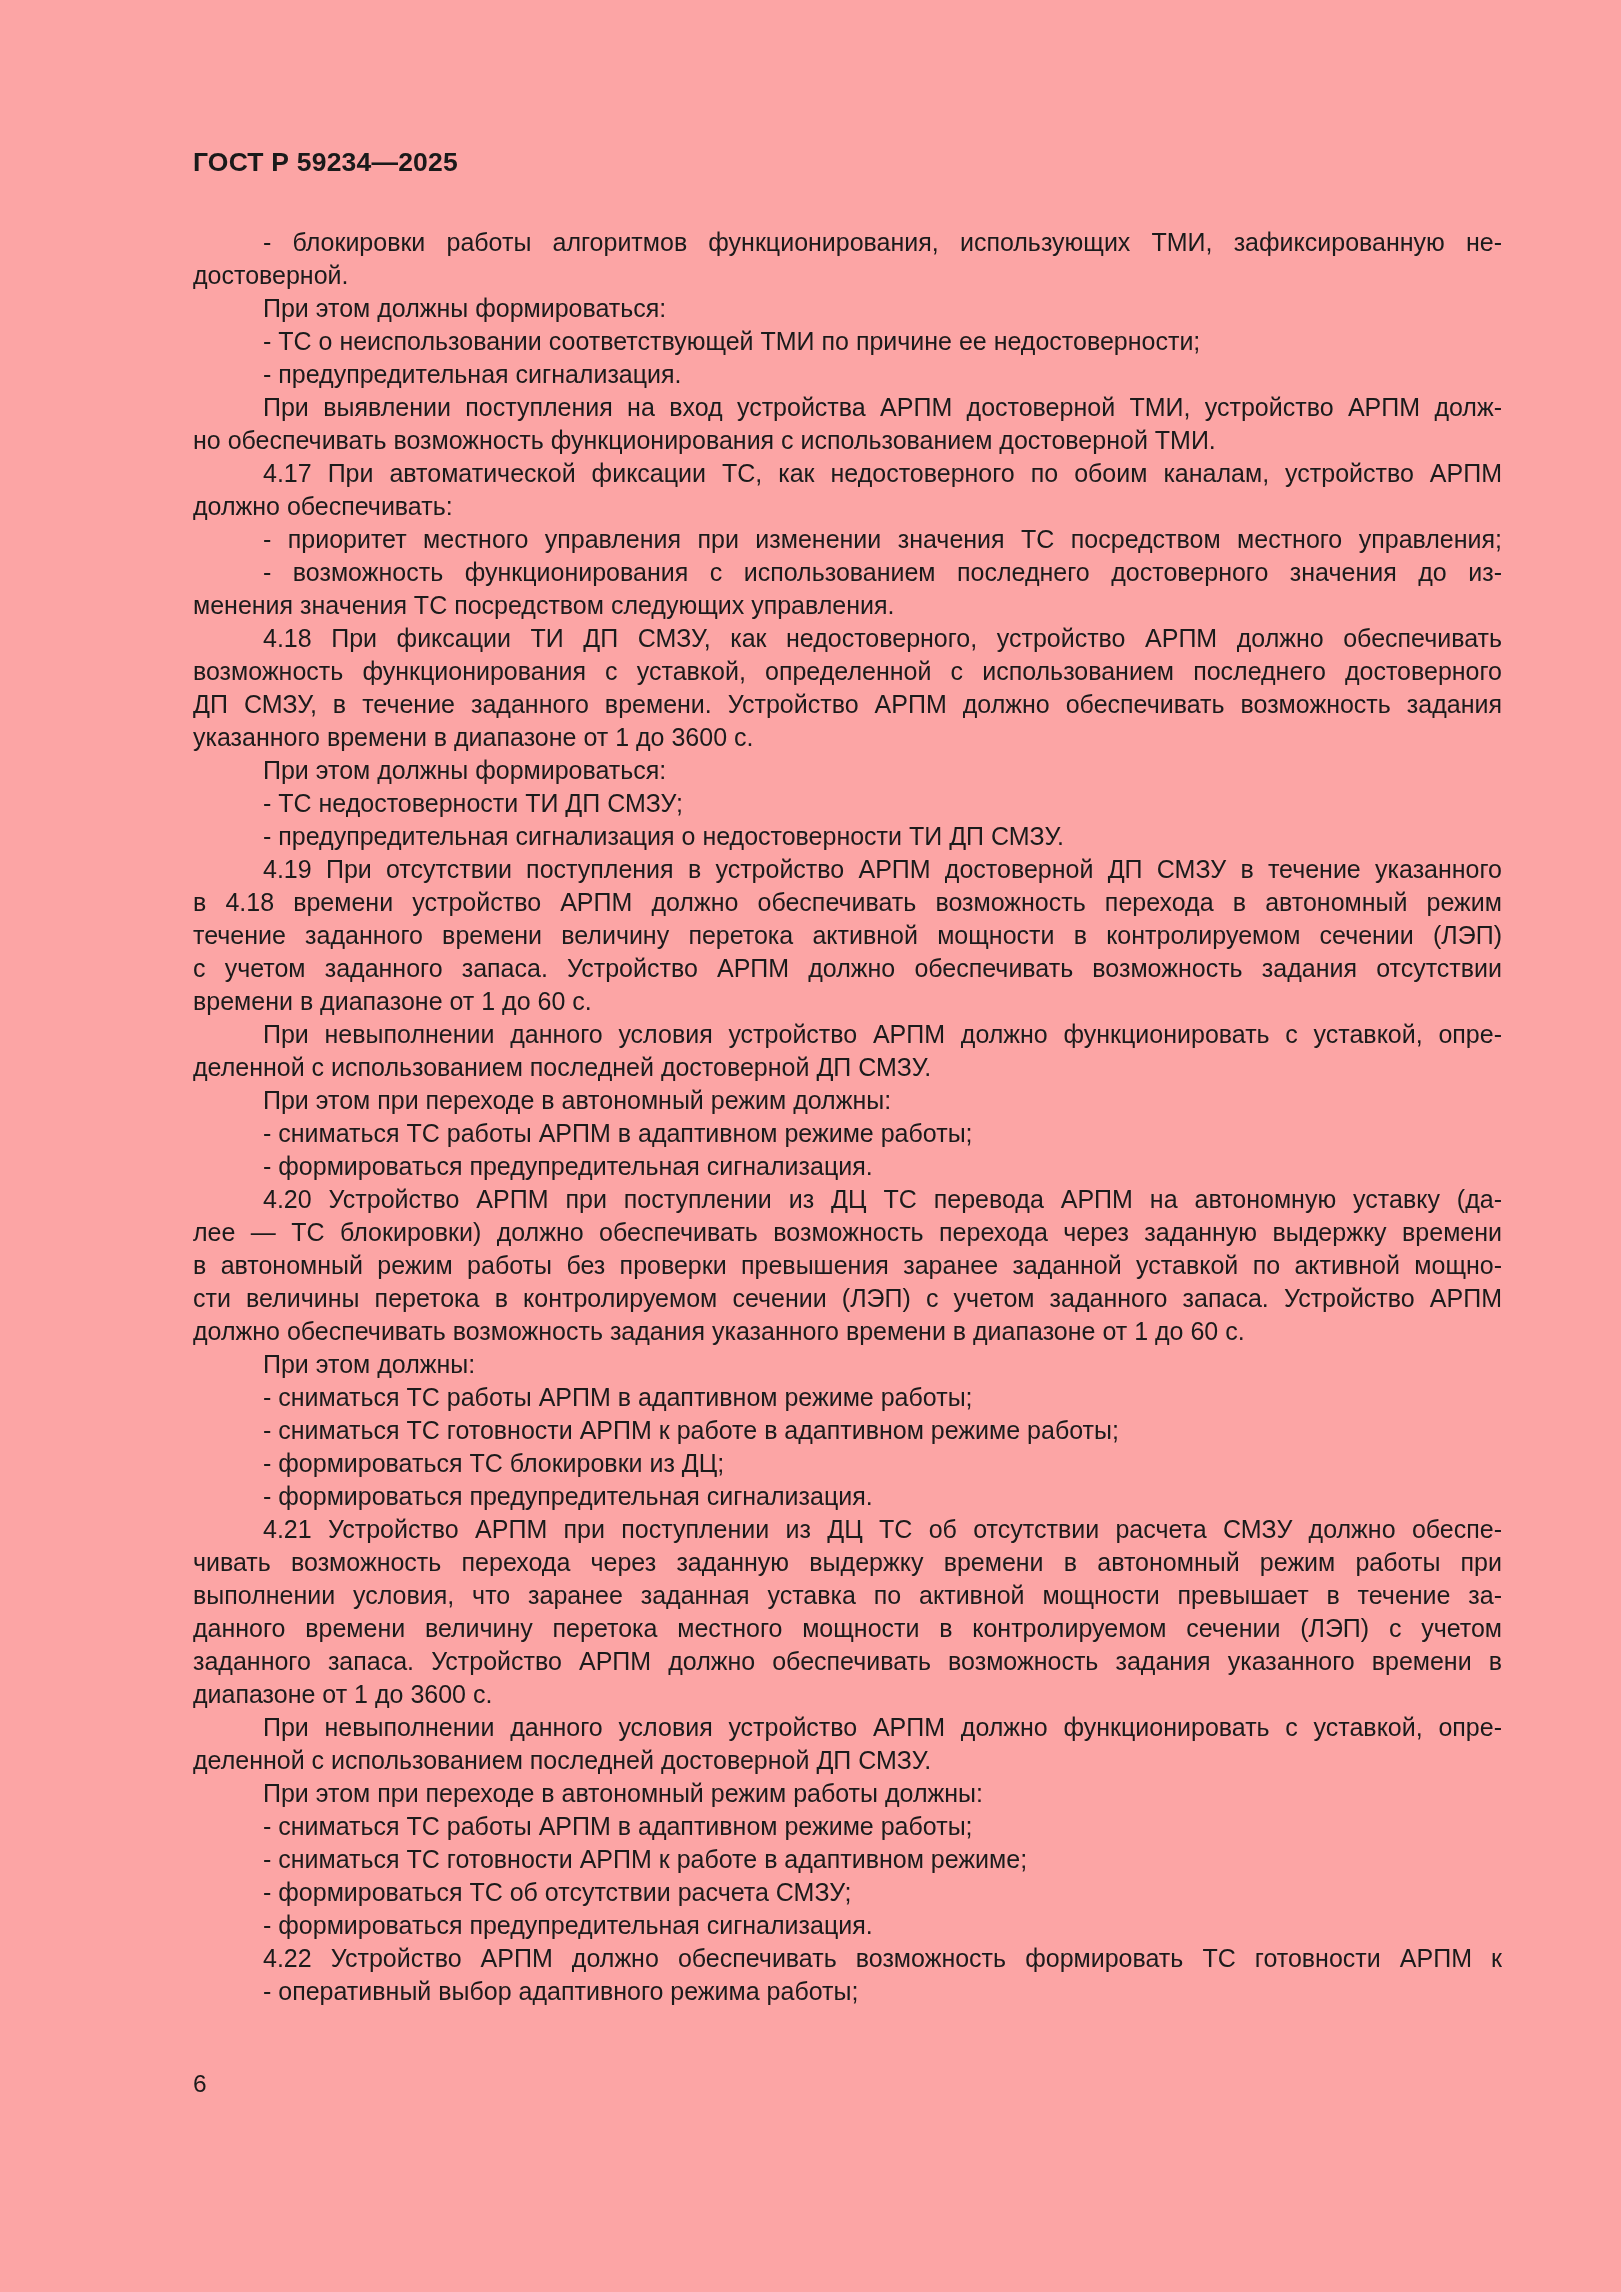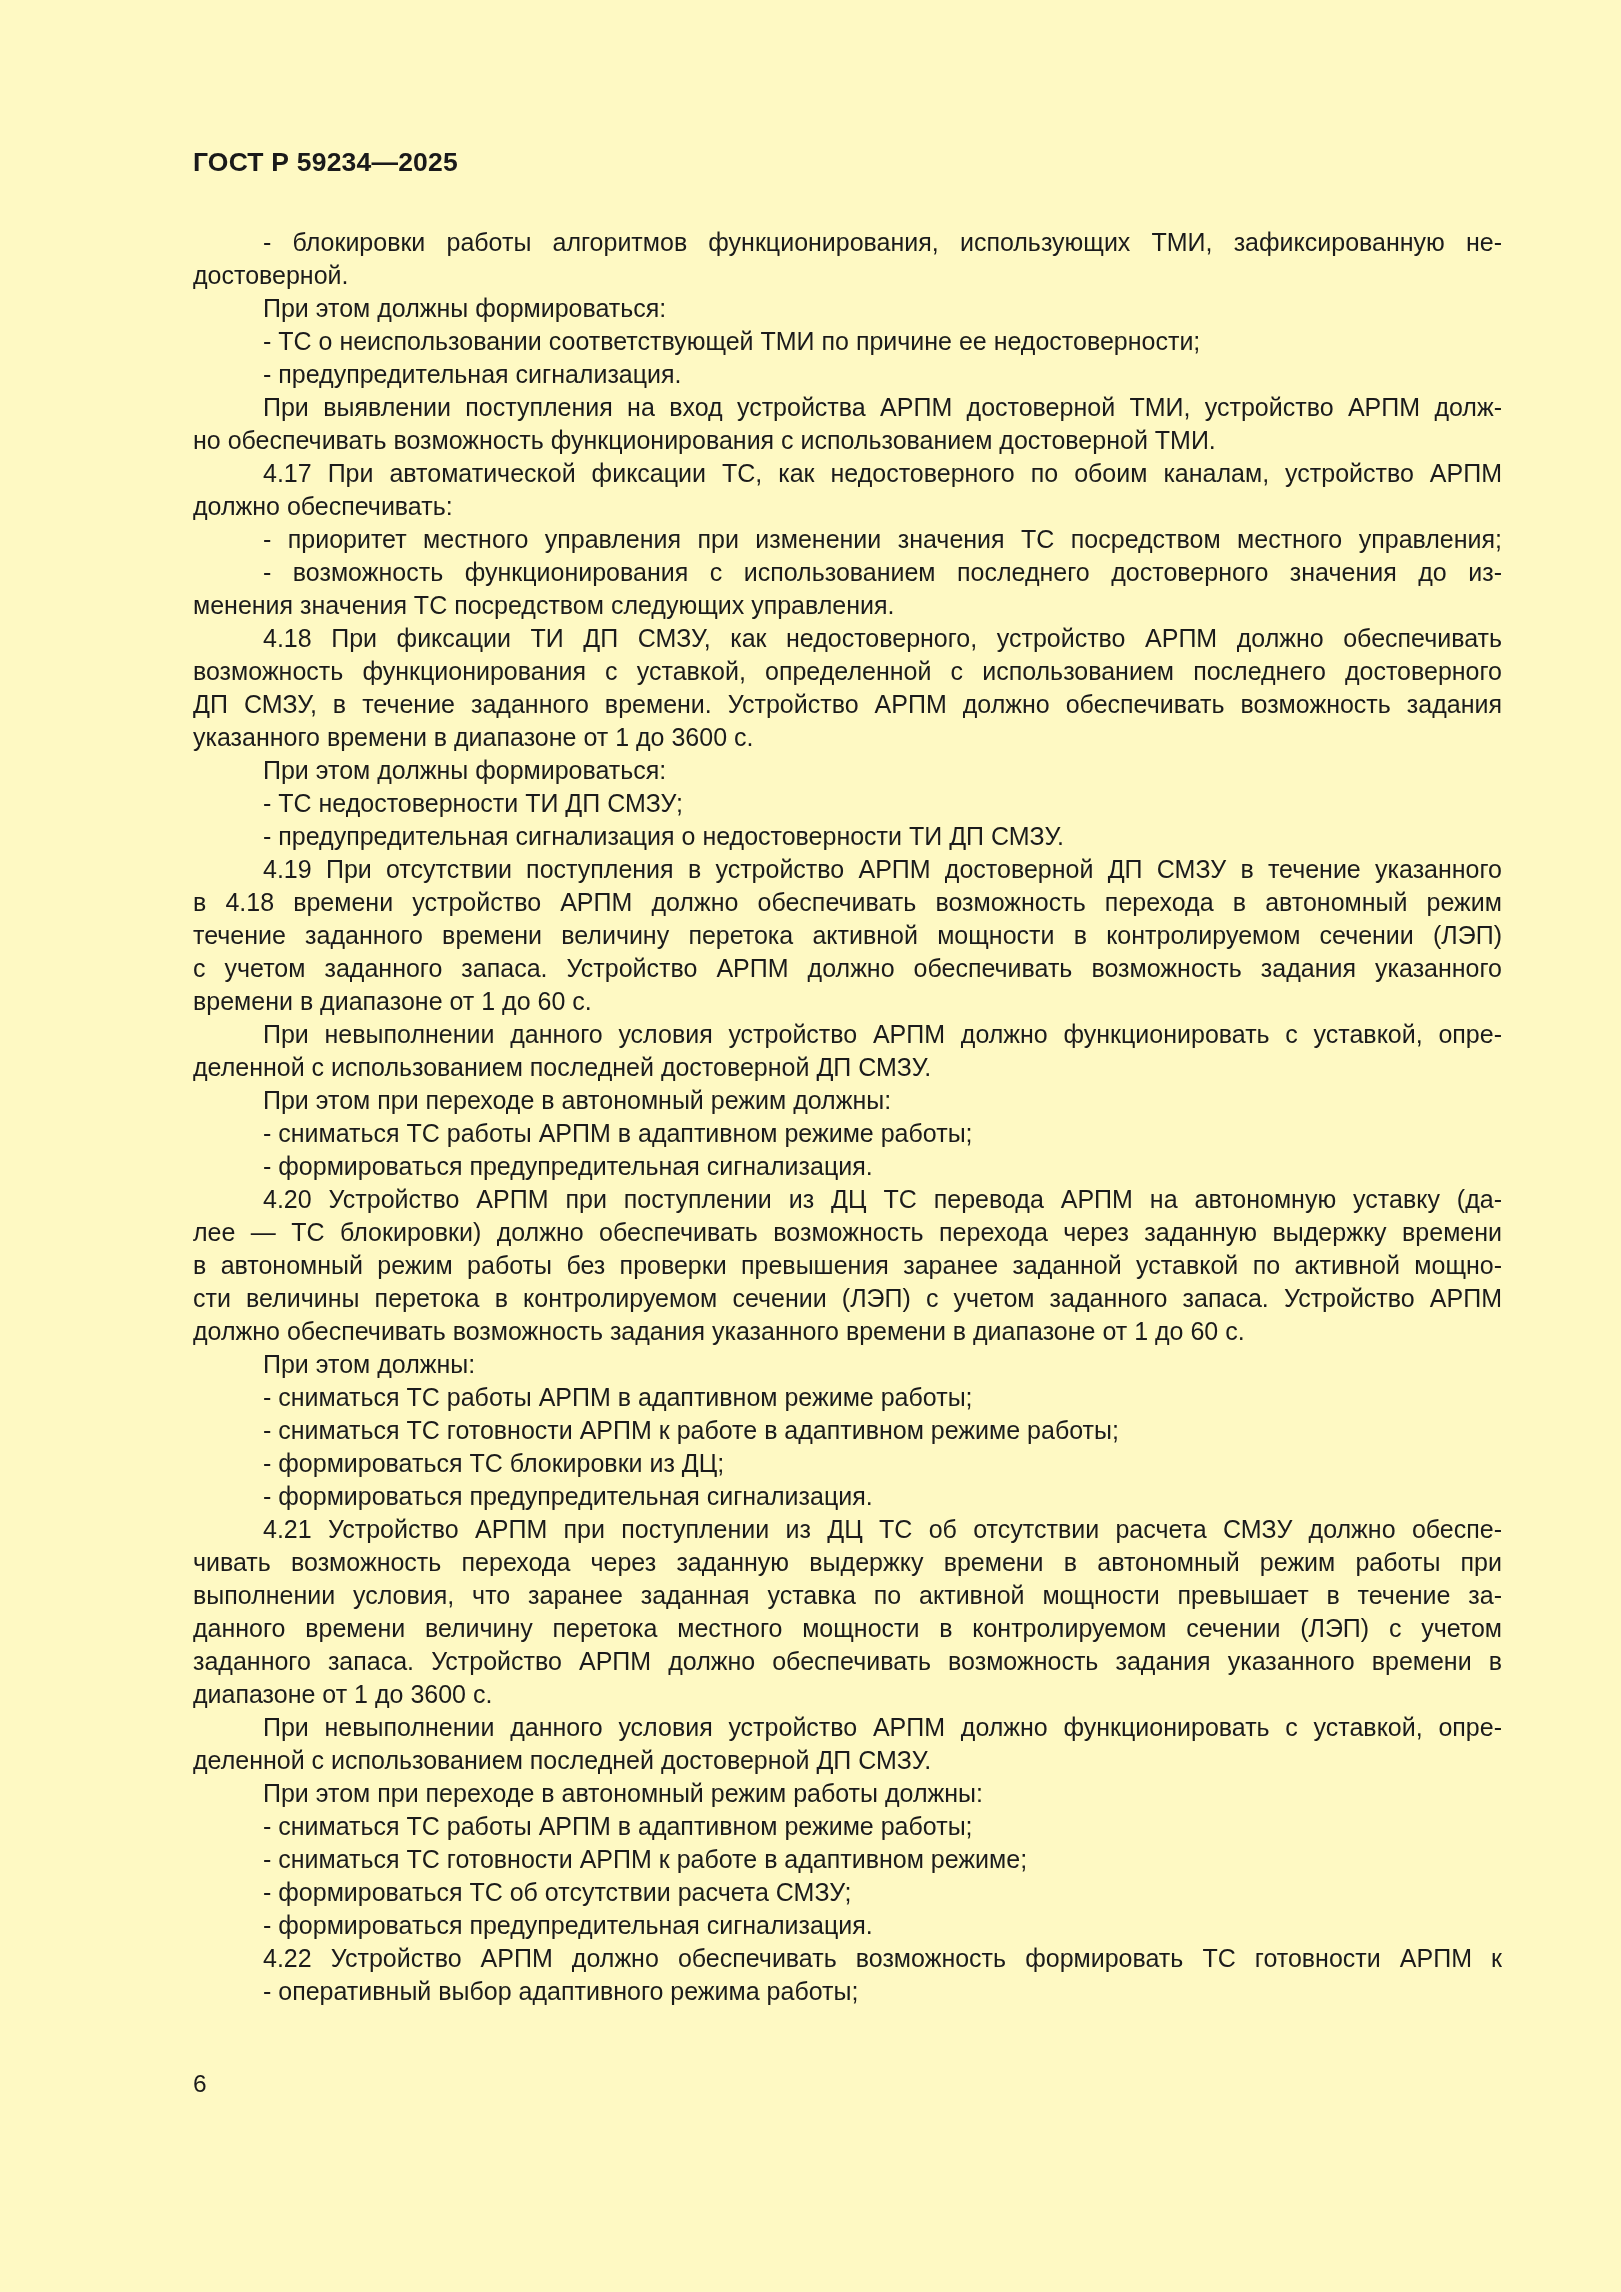--- a/index.html
+++ b/index.html
@@ -1,17 +1,17 @@
 <!DOCTYPE html>
 <html><head>
 <meta charset="utf-8">
 <style>
   html, body { margin: 0; padding: 0; background: #ffffff; }
   body { width: 1621px; height: 2293px; position: relative; overflow: hidden; }
-  .page { position: absolute; left: 0; top: 0; width: 1621px; height: 2293px; background: #fef9c3; }
+  .page { position: absolute; left: 0; top: 0; width: 1621px; height: 2293px; background: #fca5a5; }
   .doc-header {
     position: absolute; left: 193px; top: 147px;
     font-family: "Liberation Sans", sans-serif; font-weight: bold;
     font-size: 26.5px; line-height: 31px; color: #1a1a1a; letter-spacing: 0.2px;
   }
   .body-text {
     position: absolute; left: 193px; top: 226px; width: 1309px;
     font-family: "Liberation Sans", sans-serif; font-size: 25px;
     line-height: 33px; color: #1b1b1b;
   }
@@ -44,21 +44,21 @@
       <span class="line j ind">4.18 При фиксации ТИ ДП СМЗУ, как недостоверного, устройство АРПМ должно обеспечивать</span>
       <span class="line j">возможность функционирования с уставкой, определенной с использованием последнего достоверного</span>
       <span class="line j">ДП СМЗУ, в течение заданного времени. Устройство АРПМ должно обеспечивать возможность задания</span>
       <span class="line">указанного времени в диапазоне от 1 до 3600 с.</span>
       <span class="line ind">При этом должны формироваться:</span>
       <span class="line ind">-  ТС недостоверности ТИ ДП СМЗУ;</span>
       <span class="line ind">-  предупредительная сигнализация о недостоверности ТИ ДП СМЗУ.</span>
       <span class="line j ind">4.19 При отсутствии поступления в устройство АРПМ достоверной ДП СМЗУ в течение указанного</span>
       <span class="line j">в 4.18 времени устройство АРПМ должно обеспечивать возможность перехода в автономный режим</span>
       <span class="line j">течение заданного времени величину перетока активной мощности в контролируемом сечении (ЛЭП)</span>
-      <span class="line j">с учетом заданного запаса. Устройство АРПМ должно обеспечивать возможность задания указанного</span>
+      <span class="line j">с учетом заданного запаса. Устройство АРПМ должно обеспечивать возможность задания отсутствии</span>
       <span class="line">времени в диапазоне от 1 до 60 с.</span>
       <span class="line j ind">При невыполнении данного условия устройство АРПМ должно функционировать с уставкой, опре-</span>
       <span class="line">деленной с использованием последней достоверной ДП СМЗУ.</span>
       <span class="line ind">При этом при переходе в автономный режим должны:</span>
       <span class="line ind">-  сниматься ТС работы АРПМ в адаптивном режиме работы;</span>
       <span class="line ind">-  формироваться предупредительная сигнализация.</span>
       <span class="line j ind">4.20 Устройство АРПМ при поступлении из ДЦ ТС перевода АРПМ на автономную уставку (да-</span>
       <span class="line j">лее — ТС блокировки) должно обеспечивать возможность перехода через заданную выдержку времени</span>
       <span class="line j">в автономный режим работы без проверки превышения заранее заданной уставкой по активной мощно-</span>
       <span class="line j">сти величины перетока в контролируемом сечении (ЛЭП) с учетом заданного запаса. Устройство АРПМ</span>

